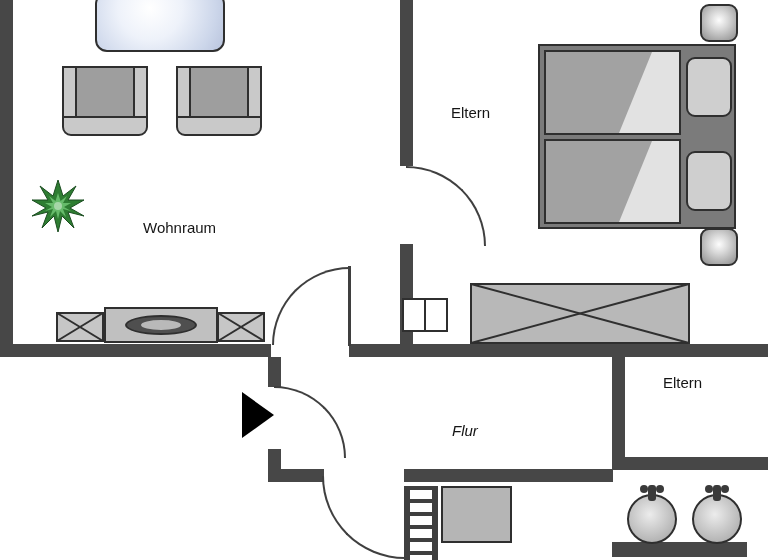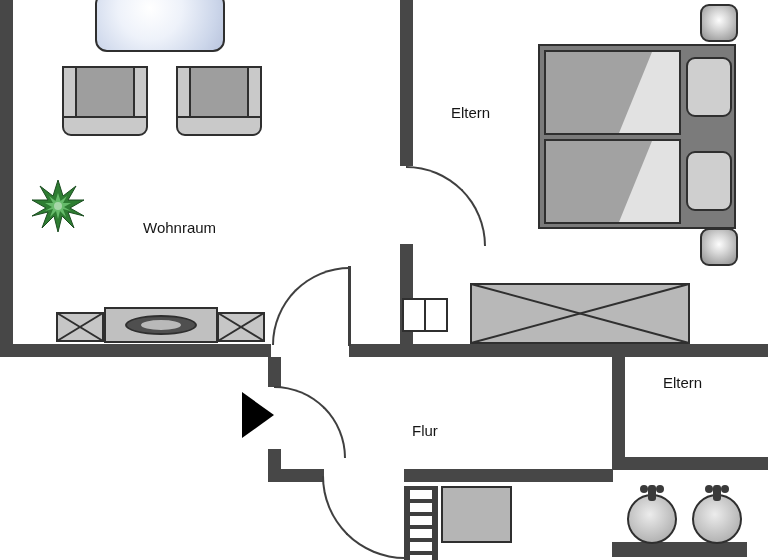--- a/index.html
+++ b/index.html
@@ -157,16 +157,16 @@
   <div style="position:absolute;left:704px;top:483px;">
     <svg width="26" height="20">
         <circle cx="5" cy="6" r="4" fill="#3a3a3a"></circle>
         <circle cx="21" cy="6" r="4" fill="#3a3a3a"></circle>
       <rect x="9" y="2" width="8" height="16" rx="3" fill="#3a3a3a"></rect>
       </svg>
   </div>
 
   <div class="room-label" style="left:143px;top:203px;margin-top:16px;">Wohnraum</div>
   <div class="room-label" style="left:451px;top:104px;">Eltern</div>
-  <div class="room-label" style="left:412px;top:422px;">Flur</div>
+  <div class="room-label" style="left:452px;top:422px;font-style:italic;">Flur</div>
   <div class="room-label" style="left:663px;top:374px;">Eltern</div>
 
 </div>
 
 </body></html>

